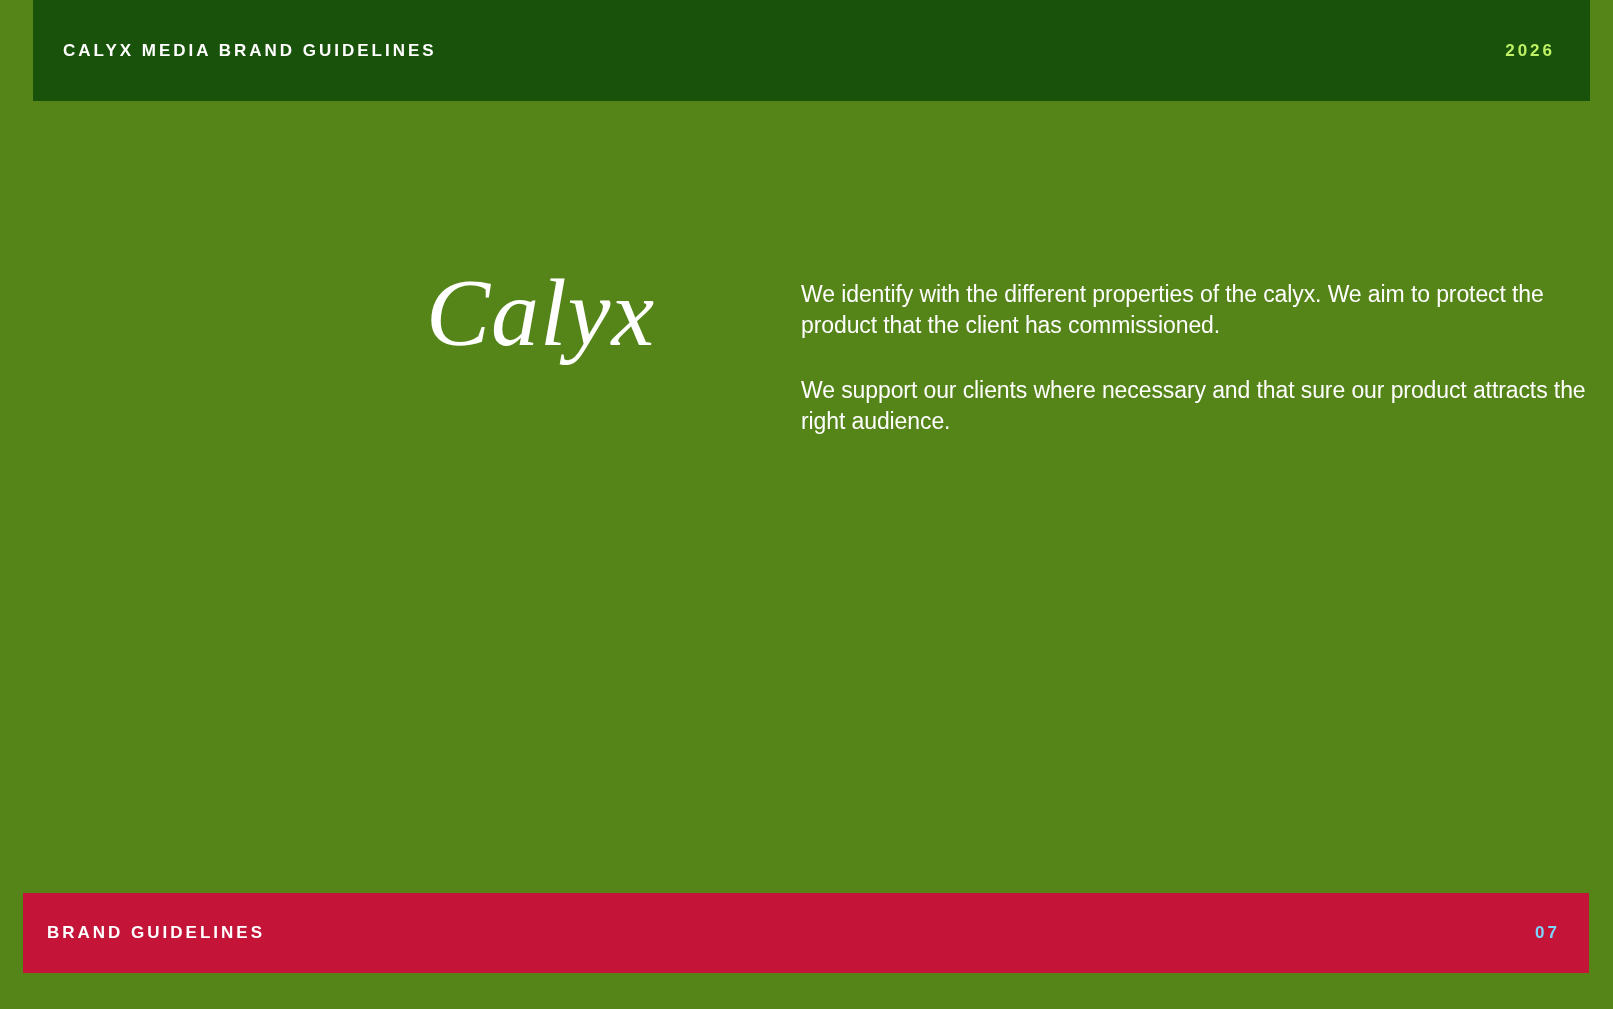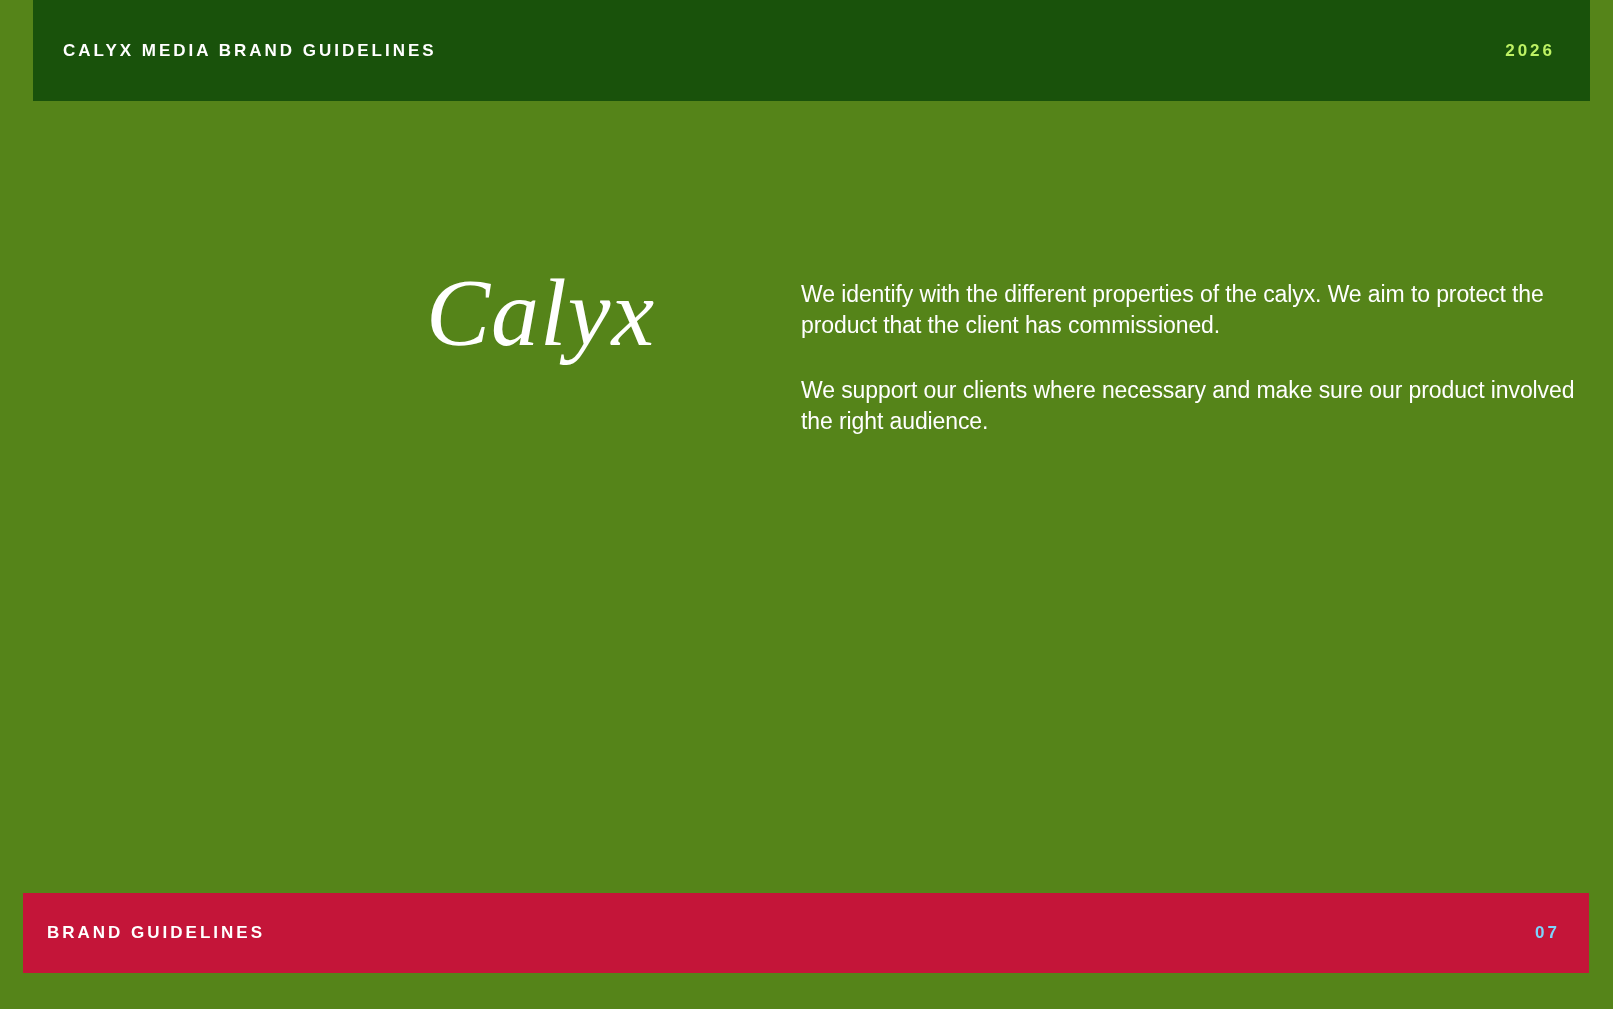--- a/index.html
+++ b/index.html
@@ -159,21 +159,21 @@
   </div>
 
   <div id="content">
 
     <div id="title-block">
       <span class="title-line" id="title-line-2"><span class="title-italic">Calyx</span></span>
     </div>
 
     <div id="body-copy">
       <p>We identify with the different properties of the calyx. We aim to protect  the product that the client has commissioned.</p>
-      <p>We support our clients  where necessary and make sure our product involved the right audience.</p>
+      <p>We support our clients  where necessary and that sure our product attracts the right audience.</p>
     </div>
 
   </div>
 
   <div id="footer-bar">
     <div id="footer-label">BRAND GUIDELINES</div>
     <div id="footer-page">07</div>
   </div>
 
 </div>

